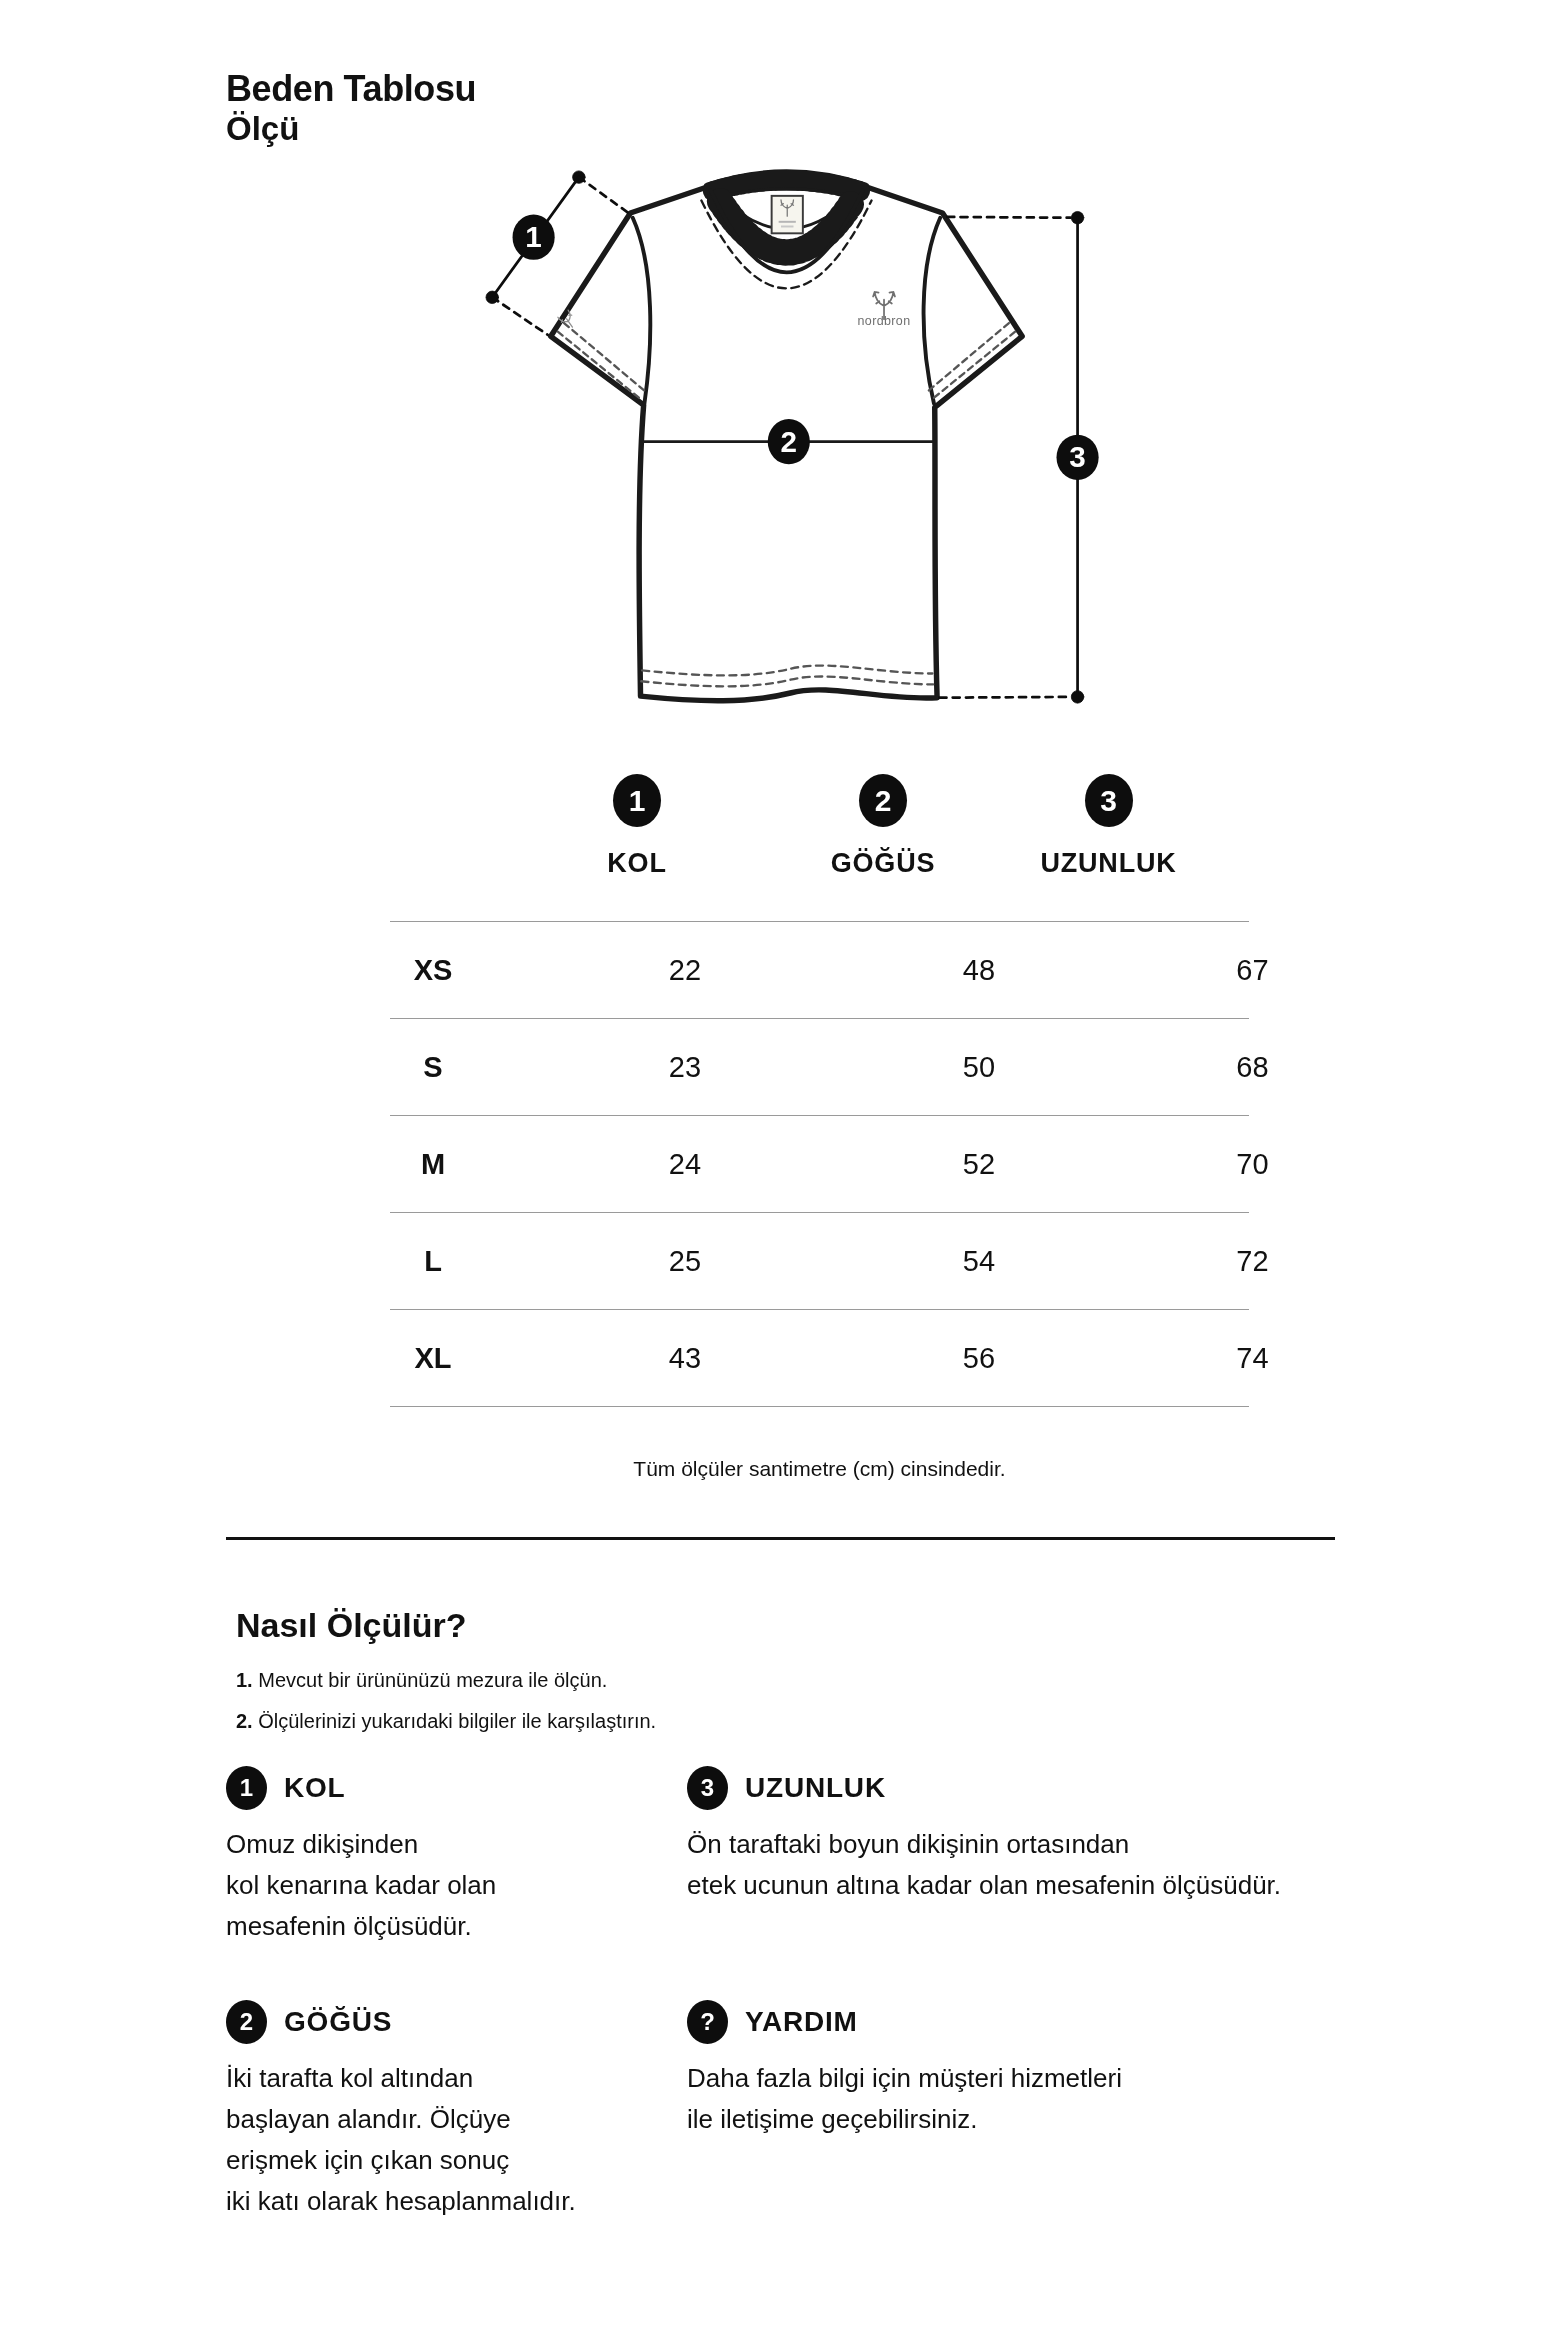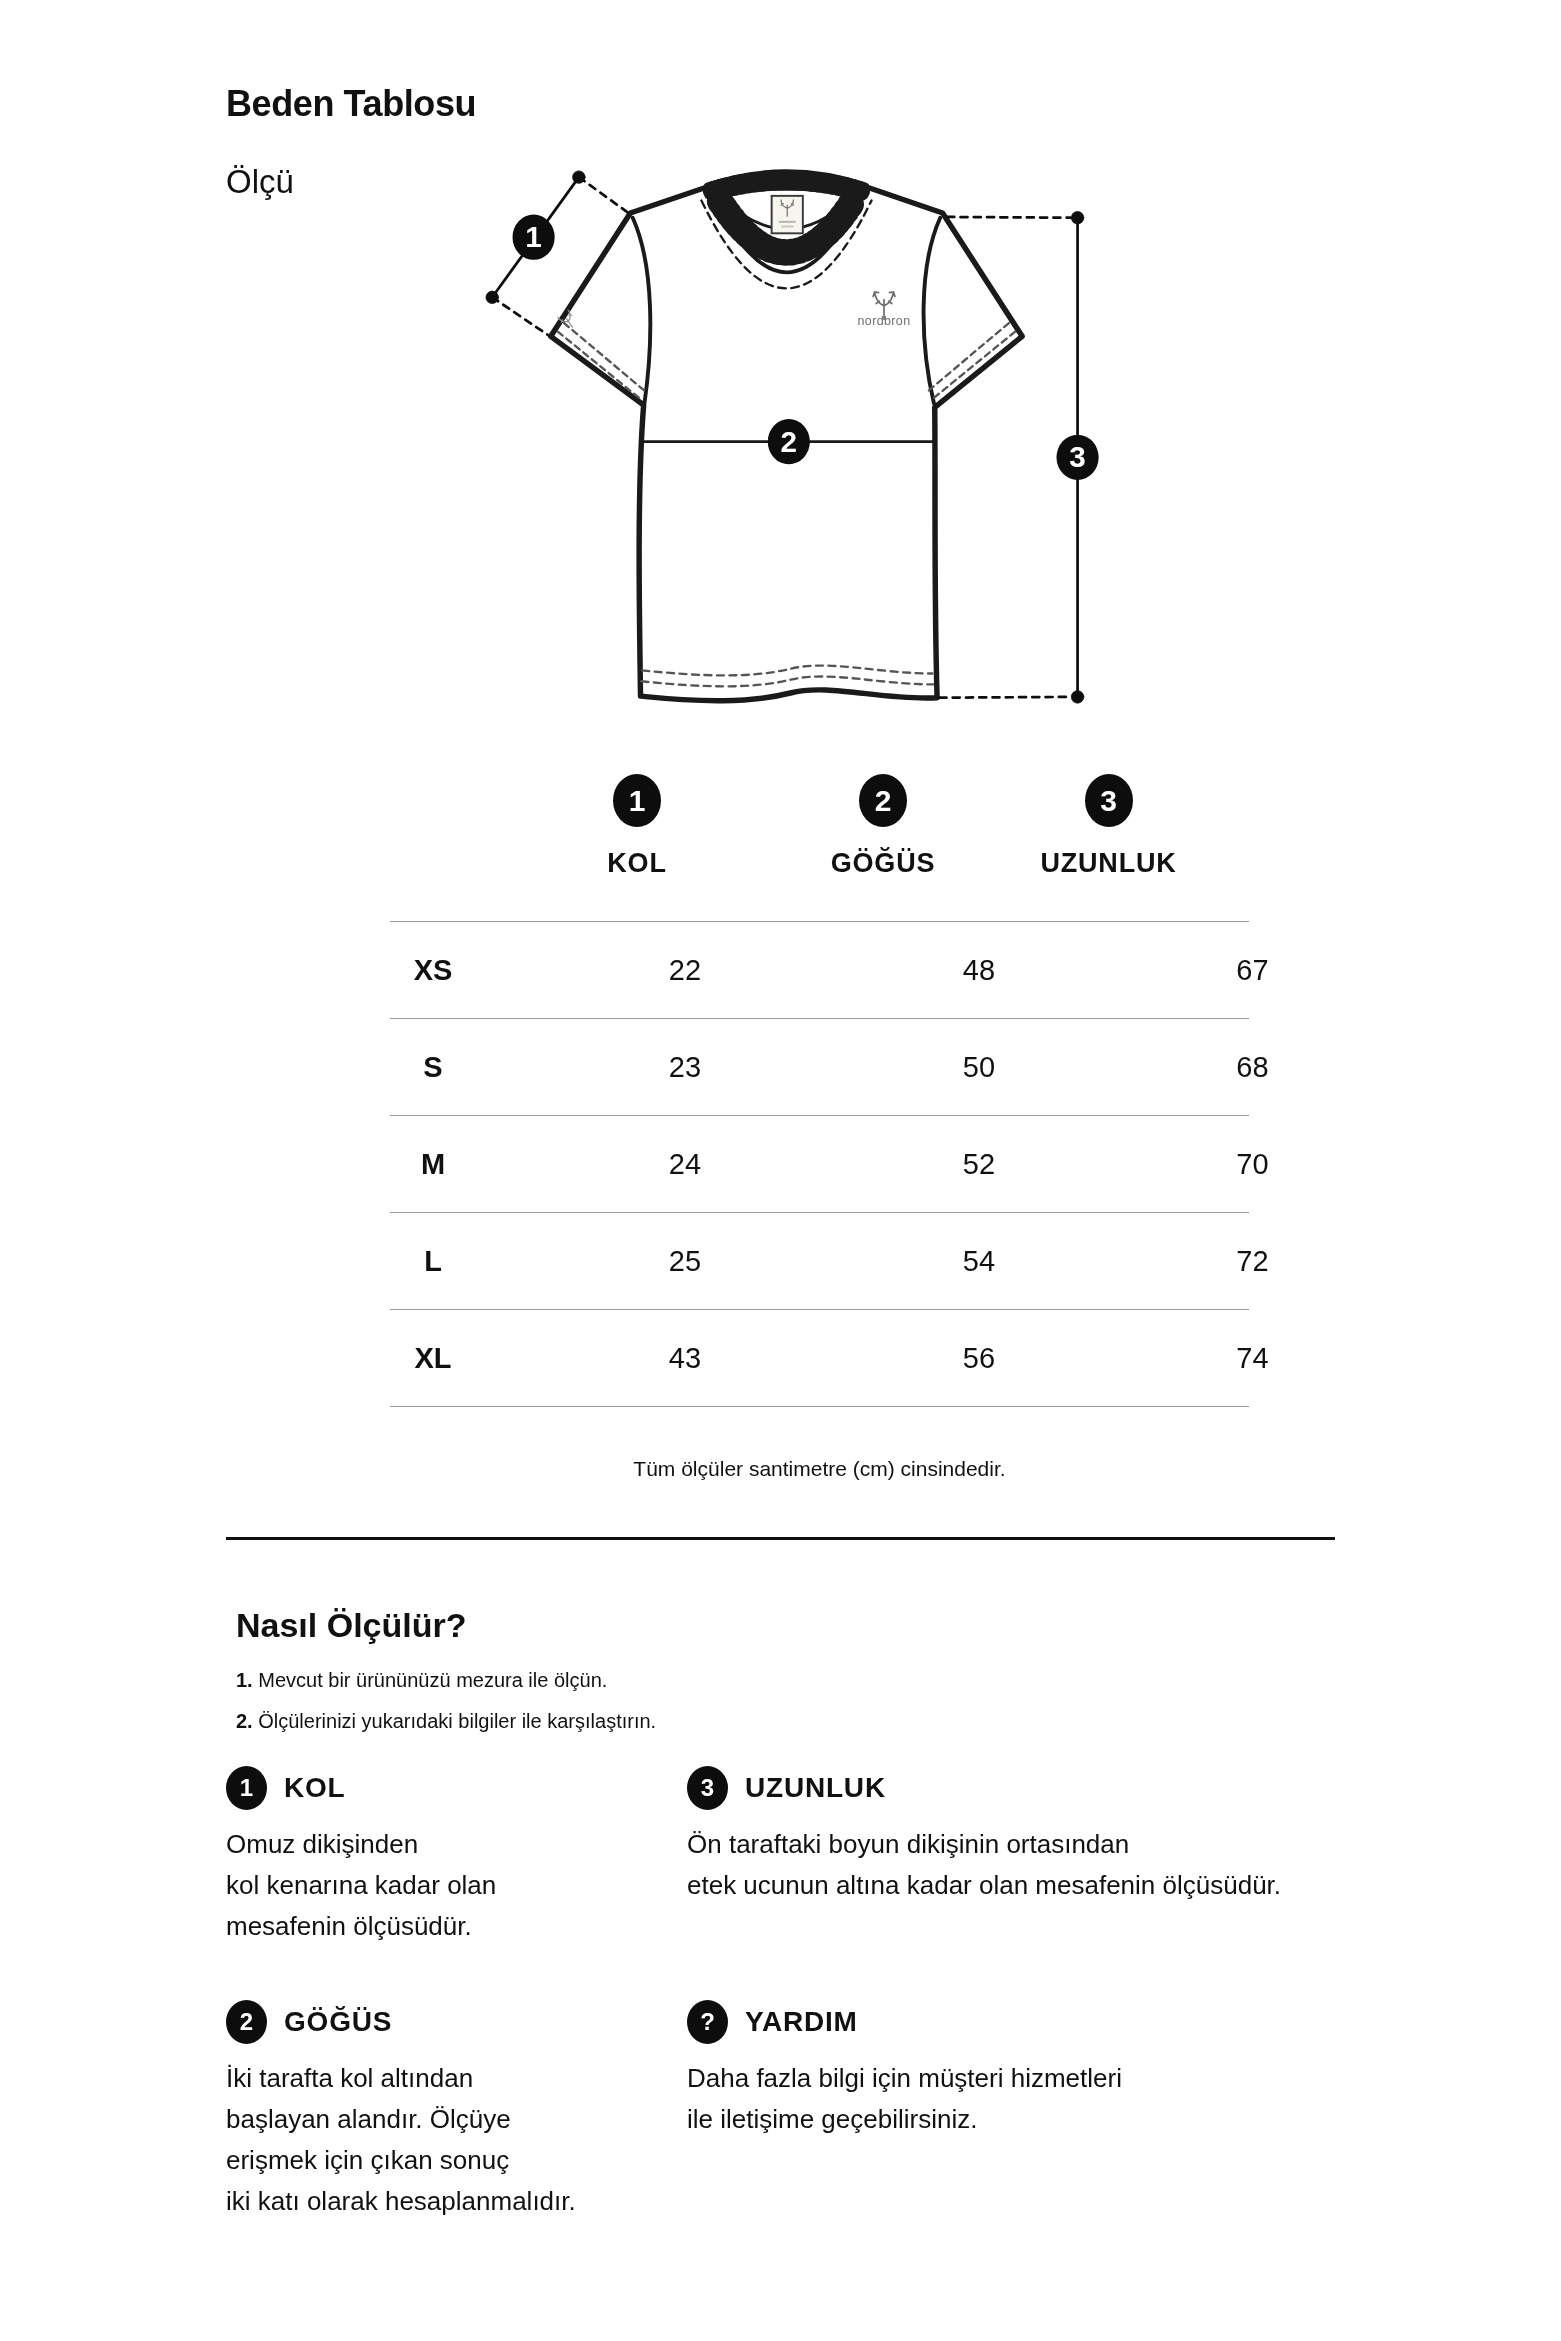--- a/index.html
+++ b/index.html
@@ -5,23 +5,23 @@
   html,body{margin:0;padding:0;background:#ffffff;}
   #page{
     position:relative;
     width:1561px;height:2342px;
     background:#ffffff;
     font-family:"Liberation Sans","DejaVu Sans",sans-serif;
     color:#111111;
     overflow:hidden;
   }
   
-  .title-block{position:absolute;left:226px;top:83px;}
+  .title-block{position:absolute;left:226px;top:68px;}
   .title-block h1{margin:0;font-size:36px;line-height:41px;font-weight:bold;letter-spacing:-0.4px;}
-  .title-block .subtitle{font-size:33px;line-height:39px;font-weight:400;margin-top:38px;}
+  .title-block .subtitle{font-size:33px;line-height:39px;font-weight:700;}
 
   
   .diagram{position:absolute;left:422px;top:141px;width:718px;height:617px;}
 
   
   .size-table{position:absolute;left:390px;top:774px;width:859px;}
   .tgrid{display:grid;grid-template-columns:86px 322px 170px 281px;align-items:center;}
   .markers-row{height:53px;}
   .badge{
     width:48px;height:53px;border-radius:50%;

